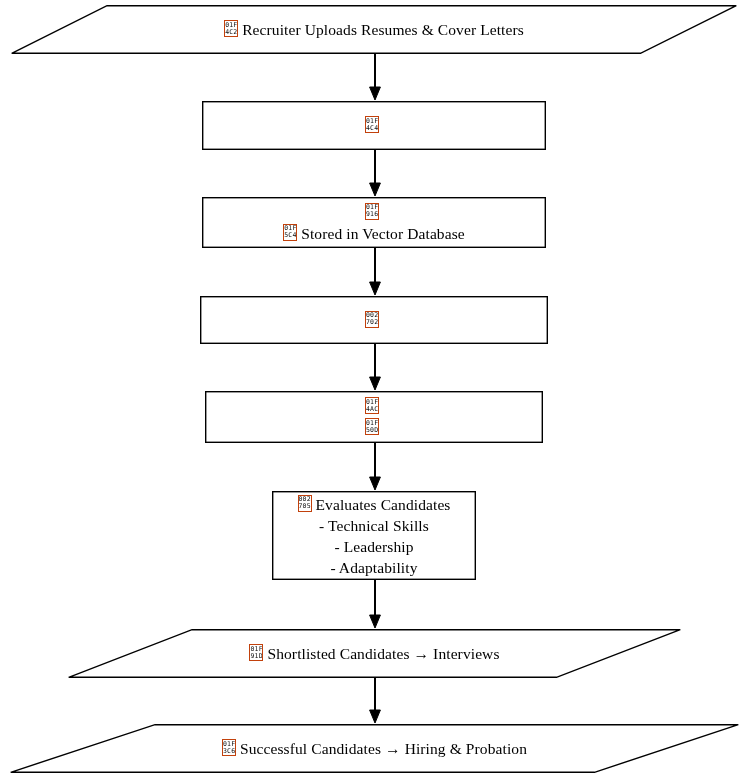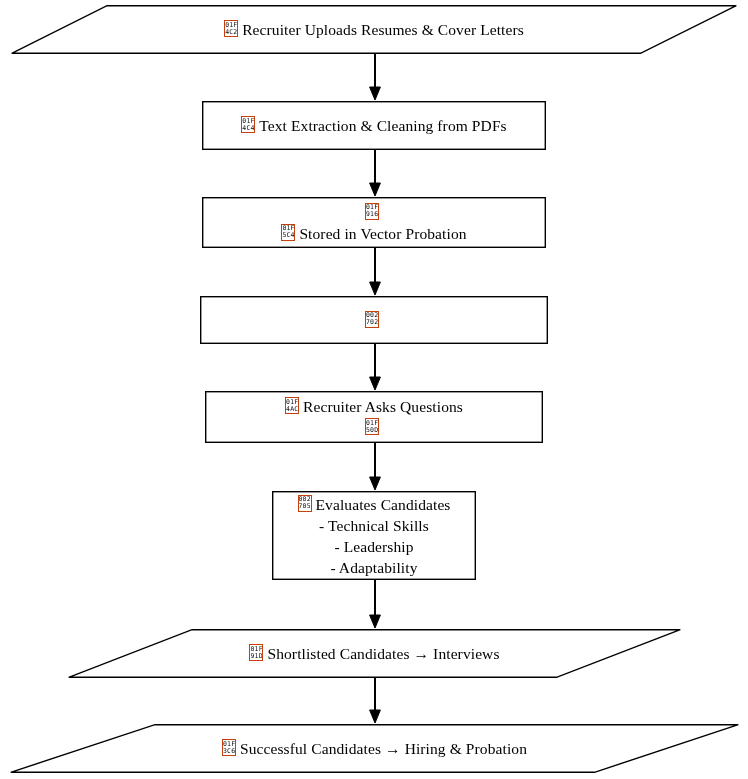--- a/index.html
+++ b/index.html
@@ -100,42 +100,42 @@
       <polygon points="7,47 1.6,34 12.4,34" fill="#000000" stroke="#000000" stroke-width="1"></polygon>
     </svg>
   </div>
 
   <div class="node" style="left:202px; top:101px; width:344px; height:49px;">
     <svg width="344" height="49" viewBox="0 0 344 49">
       <rect x="0.7" y="0.7" width="342.6" height="47.6" fill="#ffffff" stroke="#000000" stroke-width="1.4"></rect>
     </svg>
     <div class="node-label">
       <span class="label-line">
-        <span class="tofu"><i>01F</i><i>4C4</i></span><span>Text Extraction &amp; Cleaning from PDFs</span>
+        <span class="tofu"><i>01F</i><i>4C4</i></span>
       </span>
     </div>
   </div>
 
   <div class="edge" style="left:368px; top:150px; width:14px; height:47px;">
     <svg width="14" height="47" viewBox="0 0 14 47">
       <line x1="7" y1="0" x2="7" y2="35" stroke="#000000" stroke-width="2"></line>
       <polygon points="7,46 1.6,33 12.4,33" fill="#000000" stroke="#000000" stroke-width="1"></polygon>
     </svg>
   </div>
 
   <div class="node" style="left:202px; top:197px; width:344px; height:51px;">
     <svg width="344" height="51" viewBox="0 0 344 51">
       <rect x="0.7" y="0.7" width="342.6" height="49.6" fill="#ffffff" stroke="#000000" stroke-width="1.4"></rect>
     </svg>
     <div class="node-label">
       <span class="label-line">
         <span class="tofu"><i>01F</i><i>916</i></span>
       </span>
       <span class="label-line">
-        <span class="tofu"><i>01F</i><i>5C4</i></span><span>Stored in Vector Probation</span>
+        <span class="tofu"><i>01F</i><i>5C4</i></span><span>Stored in Vector Database</span>
       </span>
     </div>
   </div>
 
   <div class="edge" style="left:368px; top:248px; width:14px; height:48px;">
     <svg width="14" height="48" viewBox="0 0 14 48">
       <line x1="7" y1="0" x2="7" y2="36" stroke="#000000" stroke-width="2"></line>
       <polygon points="7,47 1.6,34 12.4,34" fill="#000000" stroke="#000000" stroke-width="1"></polygon>
     </svg>
   </div>
@@ -157,21 +157,21 @@
       <polygon points="7,46 1.6,33 12.4,33" fill="#000000" stroke="#000000" stroke-width="1"></polygon>
     </svg>
   </div>
 
   <div class="node" style="left:205px; top:391px; width:338px; height:52px;">
     <svg width="338" height="52" viewBox="0 0 338 52">
       <rect x="0.7" y="0.7" width="336.6" height="50.6" fill="#ffffff" stroke="#000000" stroke-width="1.4"></rect>
     </svg>
     <div class="node-label">
       <span class="label-line">
-        <span class="tofu"><i>01F</i><i>4AC</i></span><span>Recruiter Asks Questions</span>
+        <span class="tofu"><i>01F</i><i>4AC</i></span>
       </span>
       <span class="label-line">
         <span class="tofu"><i>01F</i><i>50D</i></span>
       </span>
     </div>
   </div>
 
   <div class="edge" style="left:368px; top:443px; width:14px; height:48px;">
     <svg width="14" height="48" viewBox="0 0 14 48">
       <line x1="7" y1="0" x2="7" y2="36" stroke="#000000" stroke-width="2"></line>

